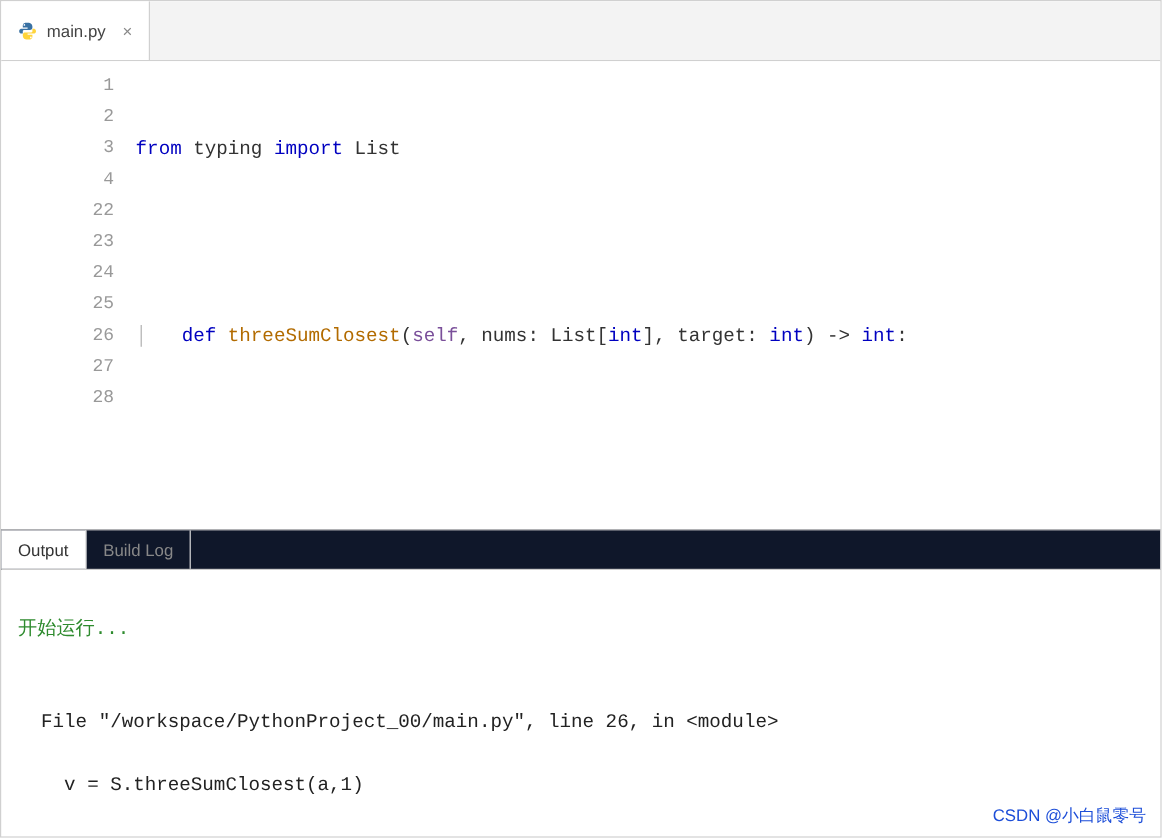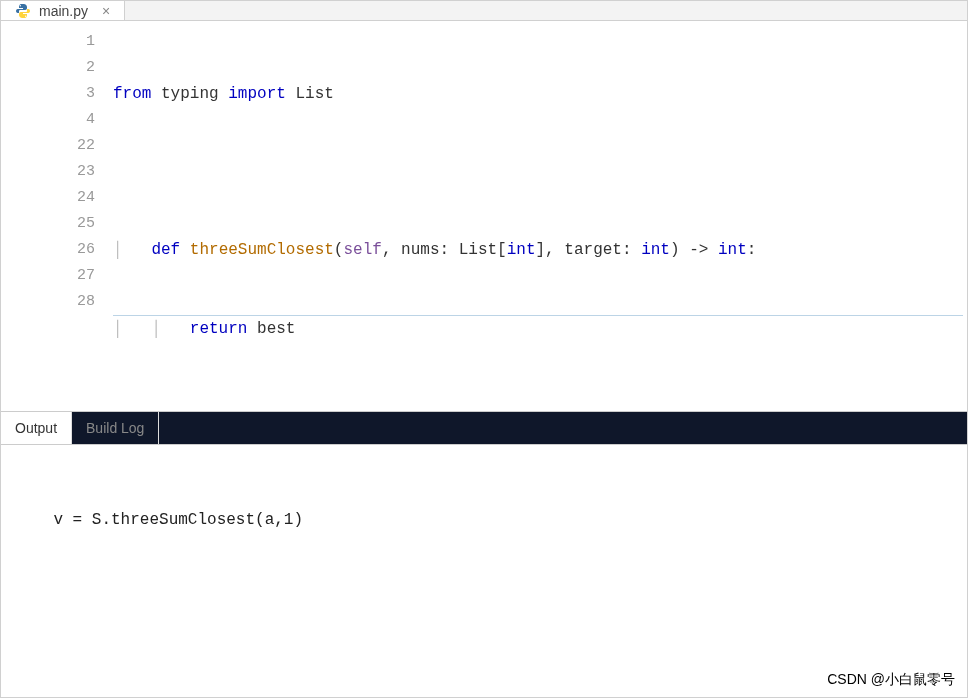--- a/index.html
+++ b/index.html
@@ -11,21 +11,21 @@
     height: 698px;
     overflow: hidden;
     position: relative;
     border: 1px solid #d0d0d0;
   }
   
   .tab-bar {
     display: flex;
     background: #f3f3f3;
     border-bottom: 1px solid #d0d0d0;
-    height: 20px;
+    height: 50px;
     align-items: stretch;
   }
   .tab {
     display: flex;
     align-items: center;
     gap: 8px;
     padding: 0 14px;
     background: #ffffff;
     border-right: 1px solid #d0d0d0;
     font-family: Arial, sans-serif;
@@ -108,21 +108,21 @@
     line-height:26px;
     white-space:pre;
     font-family: "Consolas","Courier New",monospace;
   }
   .out-green { color:#2e8b2e; }
   .out-black { color:#222; }
   .watermark {
     position:absolute;
     bottom:8px;
     right:12px;
-    color:#000000;
+    color:#1d4ed8;
     font-family: Arial, sans-serif;
     font-size:14px;
   }
 </style>
 </head>
 <body>
 
 <div class="tab-bar">
   <div class="tab">
     <span class="tab-icon">
@@ -151,36 +151,37 @@
       <div class="ln"><span>25</span></div>
       <div class="ln"><span>26</span></div>
       <div class="ln"><span>27</span></div>
       <div class="ln"><span>28</span></div>
     </div>
   </div>
   <div class="code">
     <div class="code-line"><span class="kw-blue">from</span><span> </span><span class="txt">typing</span><span> </span><span class="kw-blue">import</span><span> </span><span class="txt">List</span></div>
     <div class="code-line"></div>
     <div class="code-line"><span class="guide">│   </span><span class="kw-blue">def</span><span> </span><span class="kw-orange">threeSumClosest</span><span class="txt">(</span><span class="fn">self</span><span class="txt">, </span><span class="txt">nums</span><span class="txt">: </span><span class="txt">List</span><span class="txt">[</span><span class="kw-blue">int</span><span class="txt">], </span><span class="txt">target</span><span class="txt">: </span><span class="kw-blue">int</span><span class="txt">) -&gt; </span><span class="kw-blue">int</span><span class="txt">:</span></div>
-    <div class="code-line folded-gap"><span class="guide">│   │   </span><span class="kw-blue">return</span><span class="txt"> best</span></div>
     
     
     
     
     
     
   </div>
 </div>
 
 <div class="panel-tabs">
   <div class="ptab active">Output</div>
   <div class="ptab">Build Log</div>
 </div>
 
 <div class="output">
+<div class="out-green">开始运行...</div>
 <div></div>
+<div class="out-black">  File "/workspace/PythonProject_00/main.py", line 26, in &lt;module&gt;</div>
 <div class="out-black">    v = S.threeSumClosest(a,1)</div>
 
 <div></div>
 
 </div>
 
 <div class="watermark">CSDN @小白鼠零号</div>
 
 </body></html>

